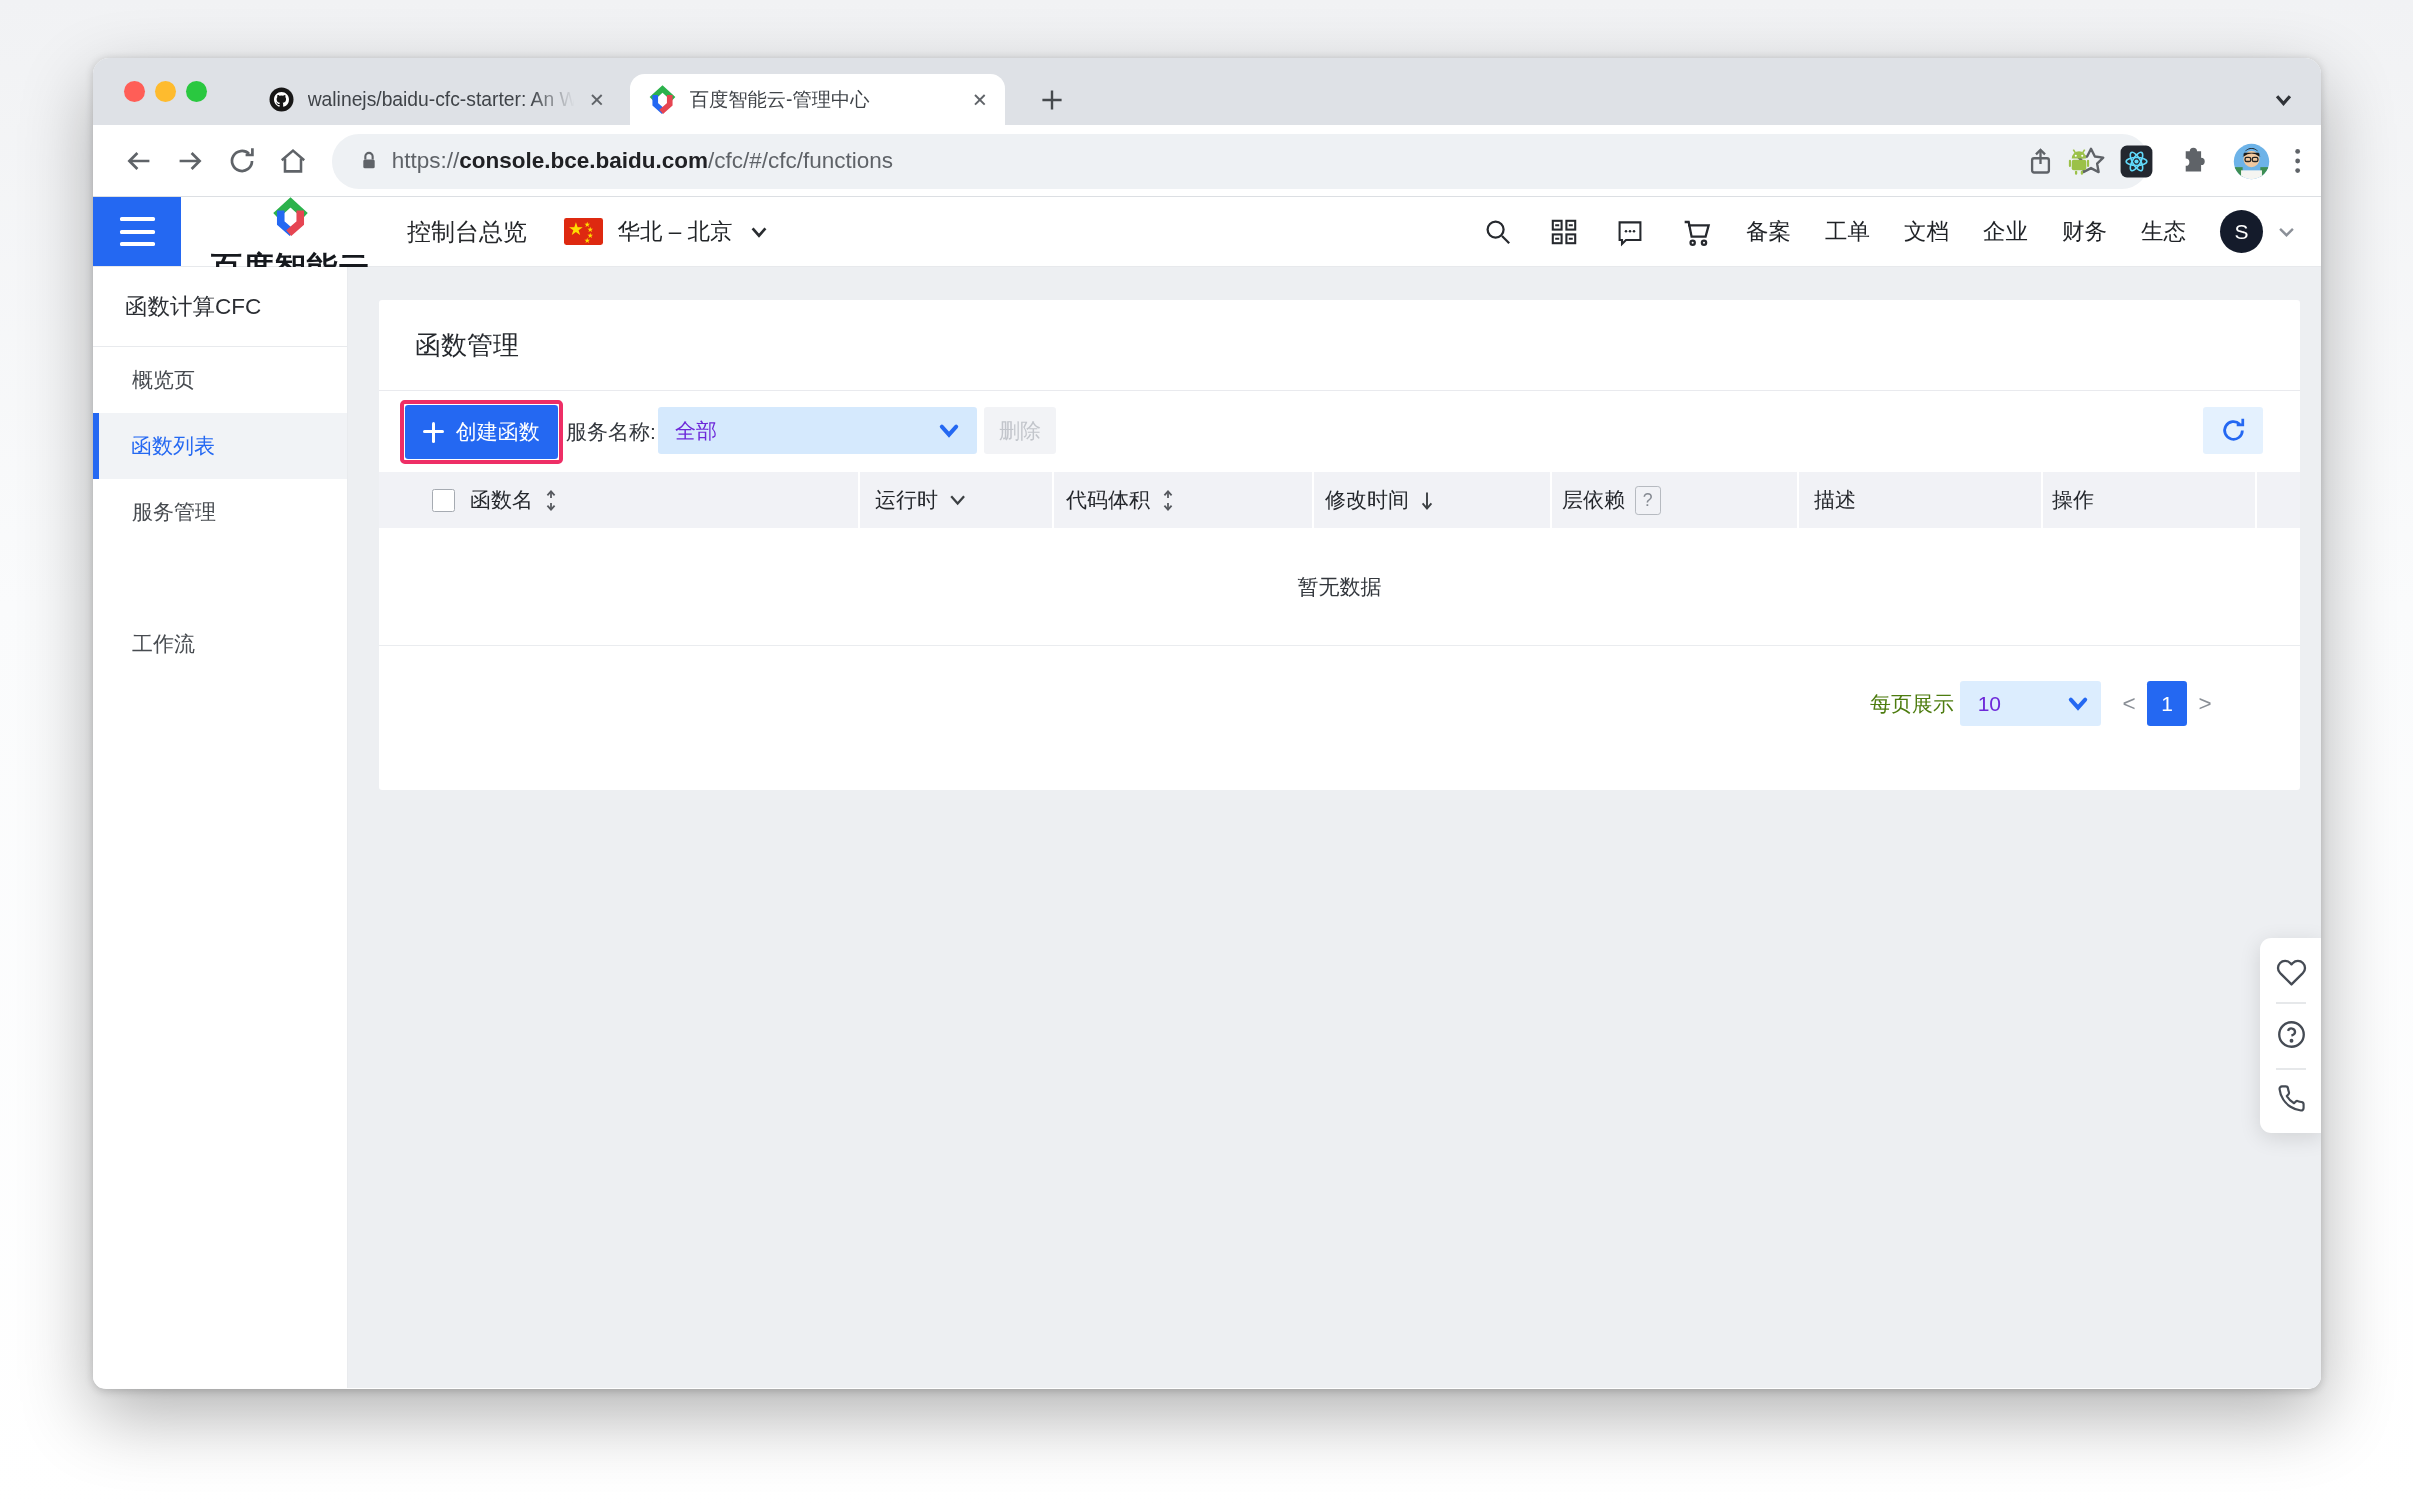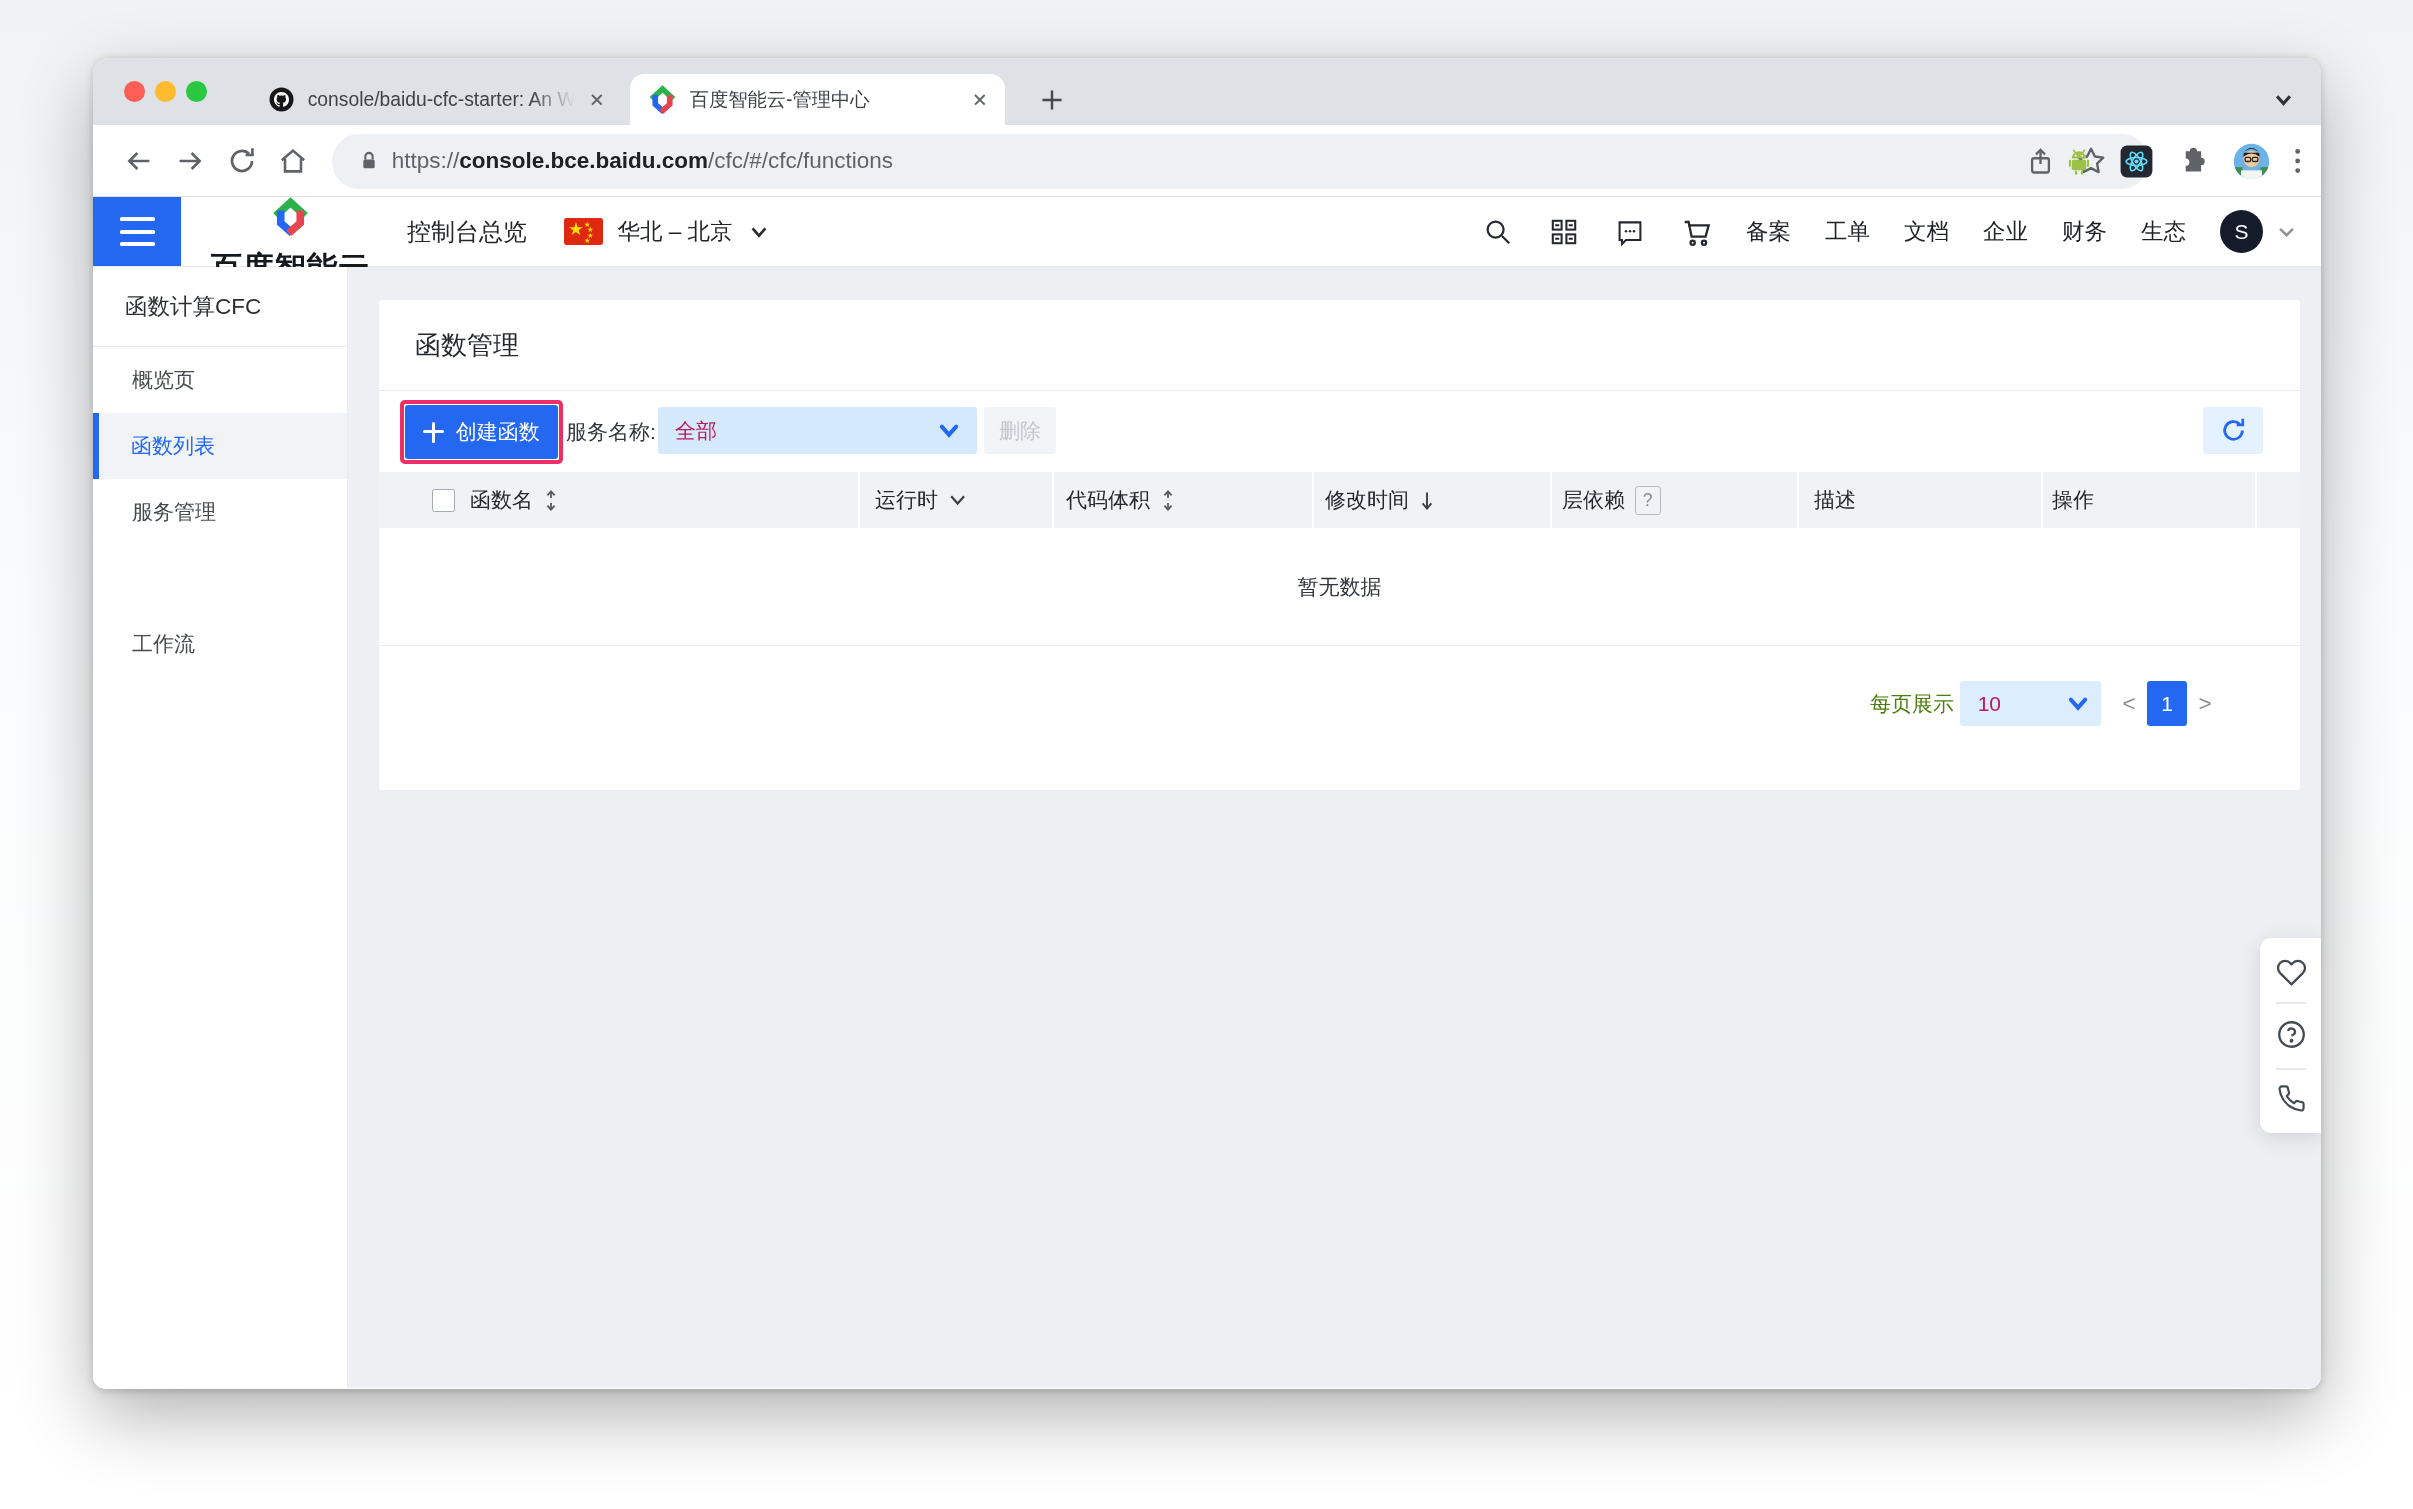--- a/index.html
+++ b/index.html
@@ -71,21 +71,21 @@
     display:flex; align-items:center; justify-content:center; }
   .btn-create { width:153px; height:54px; background:#2468F2; border:none; border-radius:3.2px; color:#fff; font-size:21px;
     display:flex; align-items:center; justify-content:center; gap:11.3px; cursor:pointer; font-family:inherit; }
   .plus { position:relative; width:21px; height:21px; }
   .plus::before,.plus::after { content:""; position:absolute; background:#fff; border-radius:1.6px; }
   .plus::before { left:8.8px; top:0; width:3.2px; height:21px; }
   .plus::after { left:0; top:8.8px; width:21px; height:3.2px; }
   .svc-label { position:absolute; left:187px; top:100px; height:64px; display:flex; align-items:center; font-size:21px; color:#33373d; }
   .select { position:absolute; display:flex; align-items:center; background:#d5e9fd; border-radius:3.2px; cursor:pointer; }
   .svc-select { left:279px; top:107px; width:319px; height:47px; }
-  .select .val { font-size:21px; color:#be185d; margin-left:17px; flex:1; }
+  .select .val { font-size:21px; color:#6d28d9; margin-left:17px; flex:1; }
   .select .chev { margin-right:16px; display:flex; }
   .btn-del { position:absolute; left:605px; top:107px; width:72px; height:47px; background:#f2f3f6; border:none; border-radius:3.2px;
     color:#c2c5cb; font-size:21px; font-family:inherit; }
   .searchbox { position:absolute; left:1404px; top:107px; width:408px; height:47px; background:#fff; border:1.6px solid #d6d9de; border-radius:3.2px;
     display:flex; align-items:center; }
   .searchbox input { flex:1; border:none; outline:none; font-size:21px; color:#33373d; padding-left:16px; font-family:inherit; background:transparent; }
   .searchbox input::placeholder { color:#b4b7bd; }
   .searchbox .mag { margin-right:13px; display:flex; cursor:pointer; }
   .btn-refresh { position:absolute; left:1824px; top:107px; width:60px; height:47px; background:#e4f1fe; border:none; border-radius:3.2px;
     display:flex; align-items:center; justify-content:center; cursor:pointer; }
@@ -129,21 +129,21 @@
     <span class="light yellow"></span>
     <span class="light green"></span>
 
     <div class="tab tab-inactive">
       <span class="fav">
         <svg width="27" height="27" viewBox="0 0 36 36">
             <circle cx="18" cy="18" r="16" fill="#181717"></circle>
             <path fill="#fff" d="M18 8c-5.5 0-10 4.5-10 10 0 4.4 2.9 8.2 6.8 9.5.5.1.7-.2.7-.5v-1.7c-2.8.6-3.4-1.3-3.4-1.3-.5-1.2-1.1-1.5-1.1-1.5-.9-.6.1-.6.1-.6 1 .1 1.5 1 1.5 1 .9 1.5 2.3 1.1 2.9.8.1-.6.3-1.1.6-1.3-2.2-.3-4.6-1.1-4.6-5 0-1.1.4-2 1-2.7-.1-.3-.4-1.3.1-2.7 0 0 .8-.3 2.7 1a9.4 9.4 0 0 1 5 0c1.9-1.3 2.7-1 2.7-1 .5 1.4.2 2.4.1 2.7.6.7 1 1.6 1 2.7 0 3.9-2.4 4.7-4.6 5 .4.3.7.9.7 1.9v2.8c0 .3.2.6.7.5A10 10 0 0 0 28 18c0-5.5-4.5-10-10-10z"></path>
           </svg>
       </span>
-      <span class="ttl">console/baidu-cfc-starter: An W</span>
+      <span class="ttl">walinejs/baidu-cfc-starter: An W</span>
       <span class="closex">
         <svg width="17.7" height="17.7" viewBox="0 0 22 22" stroke="#5f6368" stroke-width="2.4">
             <line x1="5" y1="5" x2="17" y2="17"></line>
             <line x1="17" y1="5" x2="5" y2="17"></line>
           </svg>
       </span>
     </div>
 
     <div class="tab tab-active">
       <span class="fav">

